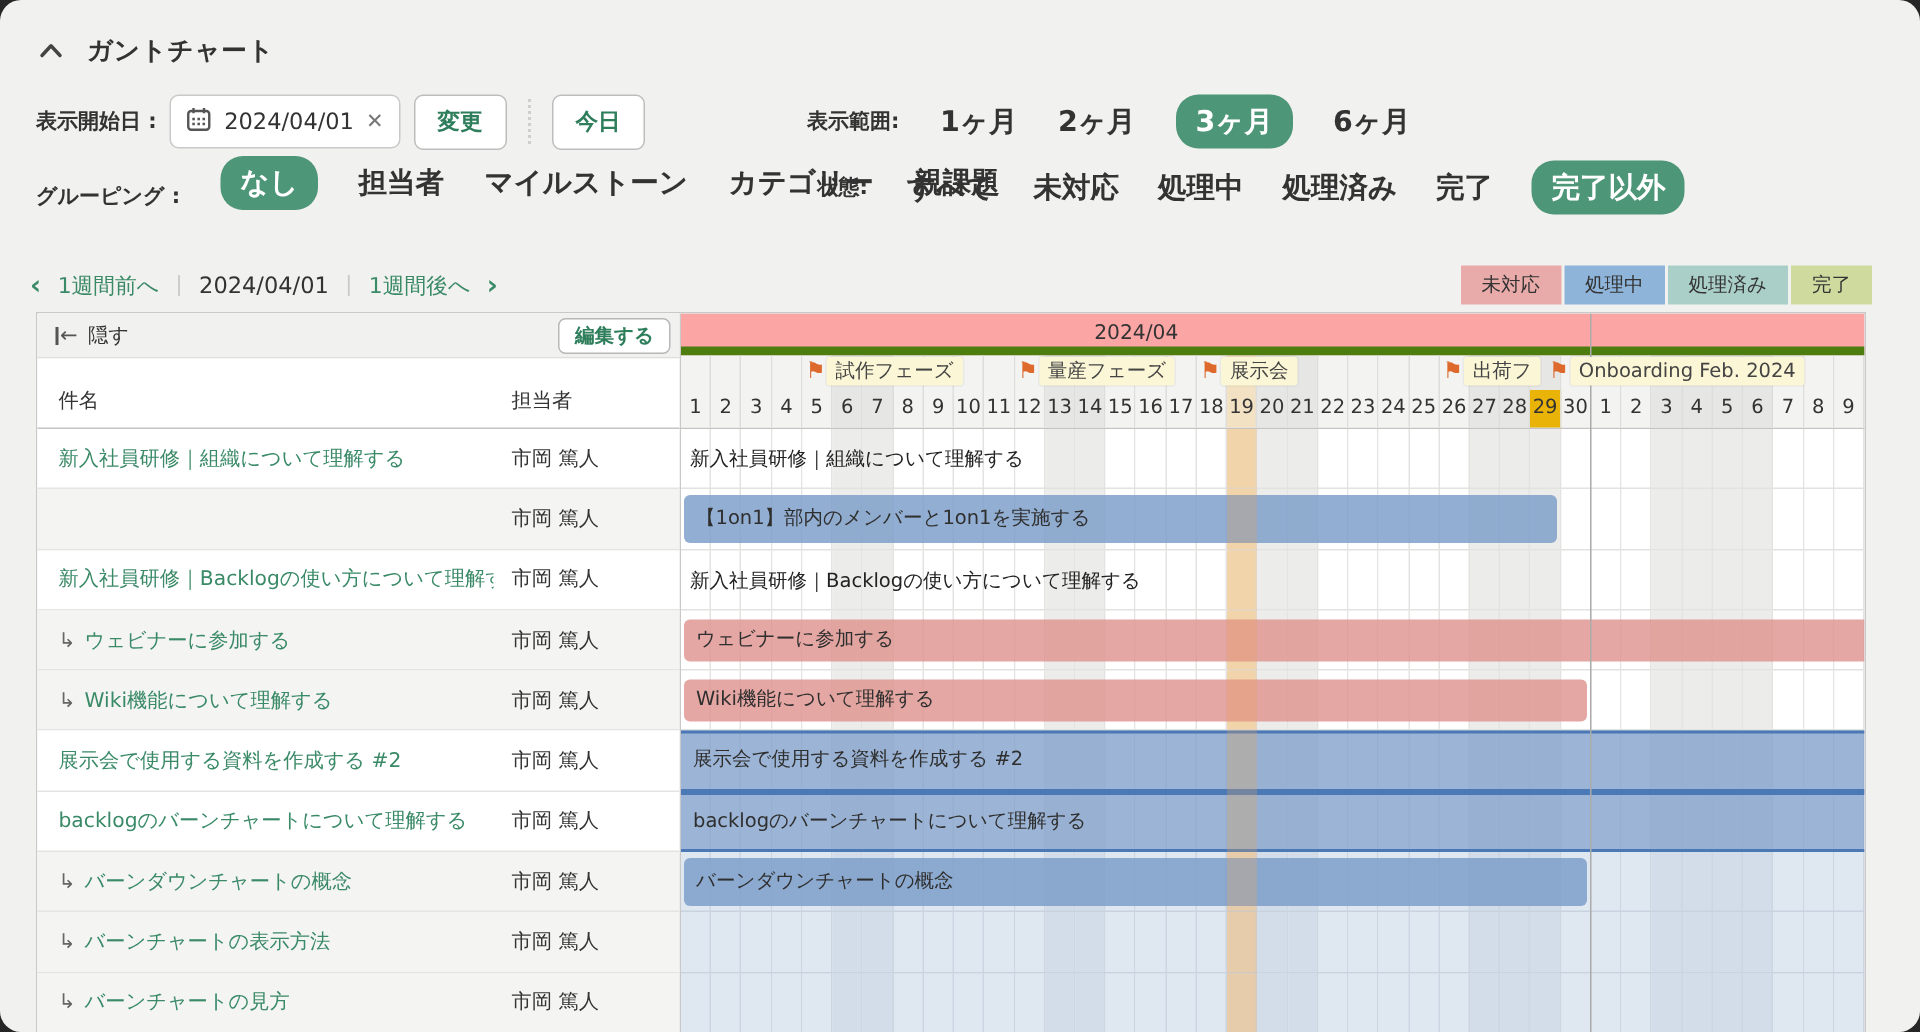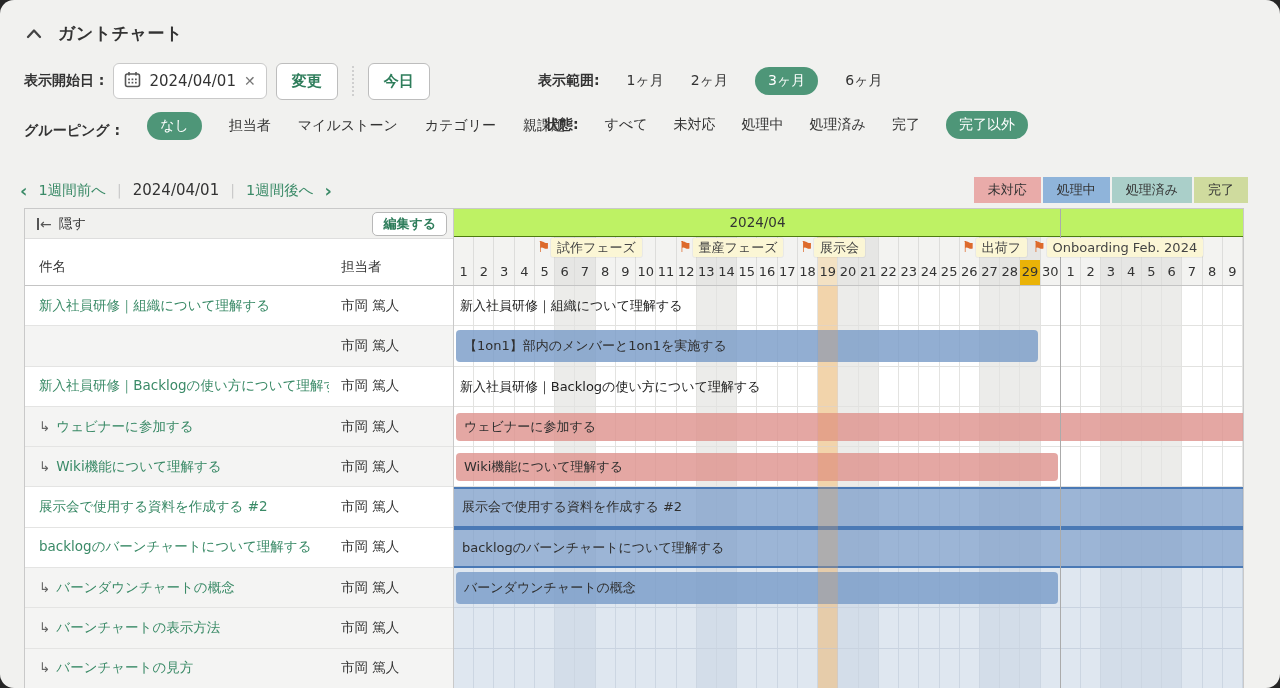--- a/index.html
+++ b/index.html
@@ -18,21 +18,21 @@
   .flabel{font-size:14px;font-weight:bold;color:#333;white-space:nowrap;}
   .date-input{display:flex;align-items:center;gap:8px;background:#fff;border:1px solid #c9c9c9;
               border-radius:6px;height:36px;padding:0 10px;box-sizing:border-box;}
   .date-input .dval{font-size:15px;color:#333;}
   .date-input .clear{color:#777;font-size:14px;cursor:pointer;}
   .gbtn{height:37px;background:#fff;border:1px solid #bdbdbd;border-radius:6px;color:#2e7d5b;
         font-weight:bold;font-size:15px;padding:0 15px;cursor:pointer;
         font-family:"DejaVu Sans","Liberation Sans",sans-serif;}
   .dotsep{width:0;height:30px;border-left:2px dotted #cfcfcf;margin:0 5px;}
   .range-group{position:absolute;left:514px;top:0;height:38px;display:flex;align-items:center;gap:27px;}
-  .opt{font-size:14px;color:#333;cursor:pointer;white-space:nowrap;}
+  .opt{font-size:19px;color:#333;cursor:pointer;white-space:nowrap;font-weight:bold;}
   .opt.sel{background:#4e9678;color:#fff;border-radius:15px;padding:5px 13px;}
   .frow2{position:absolute;top:110px;left:24px;right:24px;height:30px;}
   .f2left{display:flex;align-items:flex-end;height:30px;gap:27px;}
   .status-group{position:absolute;left:521px;top:0;height:30px;display:flex;align-items:center;gap:26px;}
 
   
   .nav-row{position:absolute;top:172px;left:20px;right:32px;height:36px;}
   .nav-left{display:flex;align-items:center;height:36px;gap:11px;}
   .nav-chev{color:#3a8a67;font-size:18px;font-weight:bold;}
   .nav-link{color:#3a8a67;font-size:14.5px;cursor:pointer;}
@@ -62,21 +62,21 @@
   .colname{position:absolute;bottom:9px;font-size:13.5px;color:#333;}
   .lrow{height:40.3px;box-sizing:border-box;border-bottom:1px solid #e4e4e3;position:relative;background:#fff;}
   .lrow.child{background:#f4f4f3;}
   .lrow .ttl{position:absolute;left:14px;top:50%;transform:translateY(-50%);font-size:13.5px;
              color:#3a8a67;white-space:nowrap;overflow:hidden;max-width:290px;cursor:pointer;}
   .lrow .ttl .carrow{color:#666;margin-right:6px;}
   .lrow .assignee{position:absolute;left:316px;top:50%;transform:translateY(-50%);font-size:13.5px;color:#333;white-space:nowrap;}
 
   
   .gantt-panel{position:absolute;left:429px;top:0;right:0;bottom:0;overflow:hidden;}
-  .g-month{height:28px;background:#bef264;position:relative;border-bottom:1px solid #4d7c0f;box-sizing:border-box;}
+  .g-month{height:28px;background:#fca5a5;position:relative;border-bottom:6px solid #4d7c0f;box-sizing:border-box;}
   .g-month .mlabel{position:absolute;left:0;width:607px;text-align:center;top:5px;font-size:13.5px;color:#333;}
   .g-ms{height:23px;position:relative;}
   .g-days{height:26px;position:relative;border-bottom:1px solid #c4c4c4;box-sizing:border-box;}
   .hcell{position:absolute;top:0;bottom:0;box-sizing:border-box;border-right:1px solid #dddddb;}
   .hcell span{display:block;text-align:center;font-size:13px;color:#333;margin-top:4px;}
   .g-body{position:absolute;top:77px;left:0;right:0;bottom:0;}
   .grow{position:relative;height:40.3px;box-sizing:border-box;}
   .gcell{position:absolute;top:0;bottom:0;box-sizing:border-box;border-right:1px solid #e3e3e1;z-index:1;}
   .grow .rborder{position:absolute;left:0;right:0;bottom:0;height:1px;background:#e2e2e0;z-index:2;}
   .gtext{position:absolute;left:6px;top:50%;transform:translateY(-50%);font-size:13px;color:#222;

